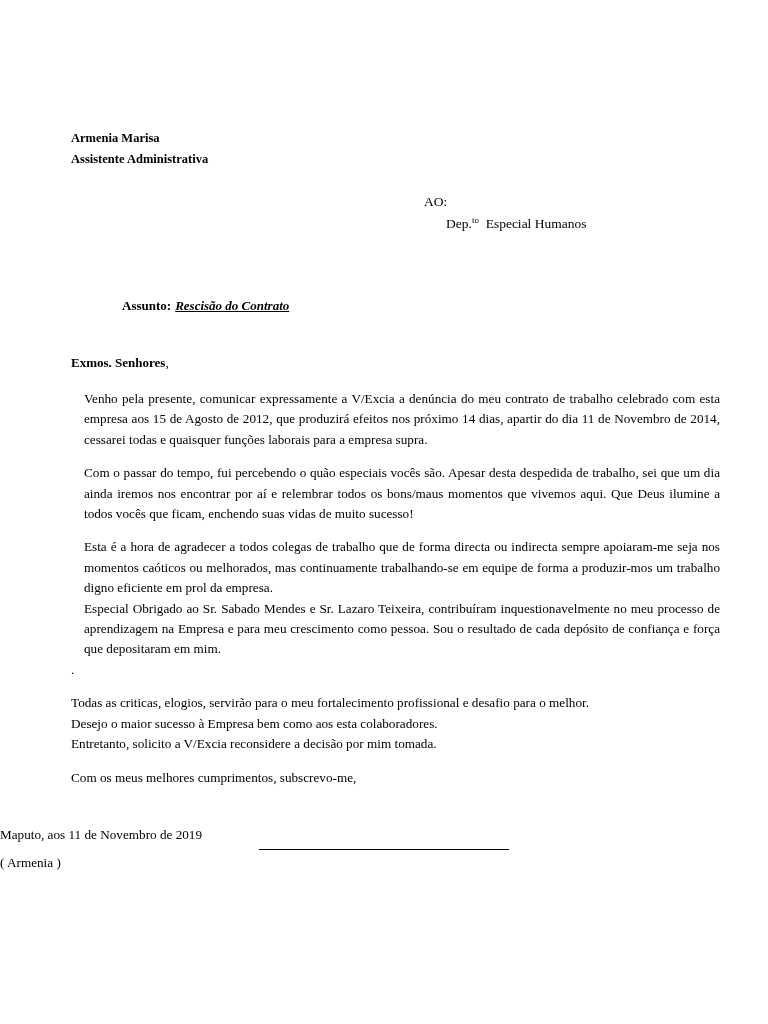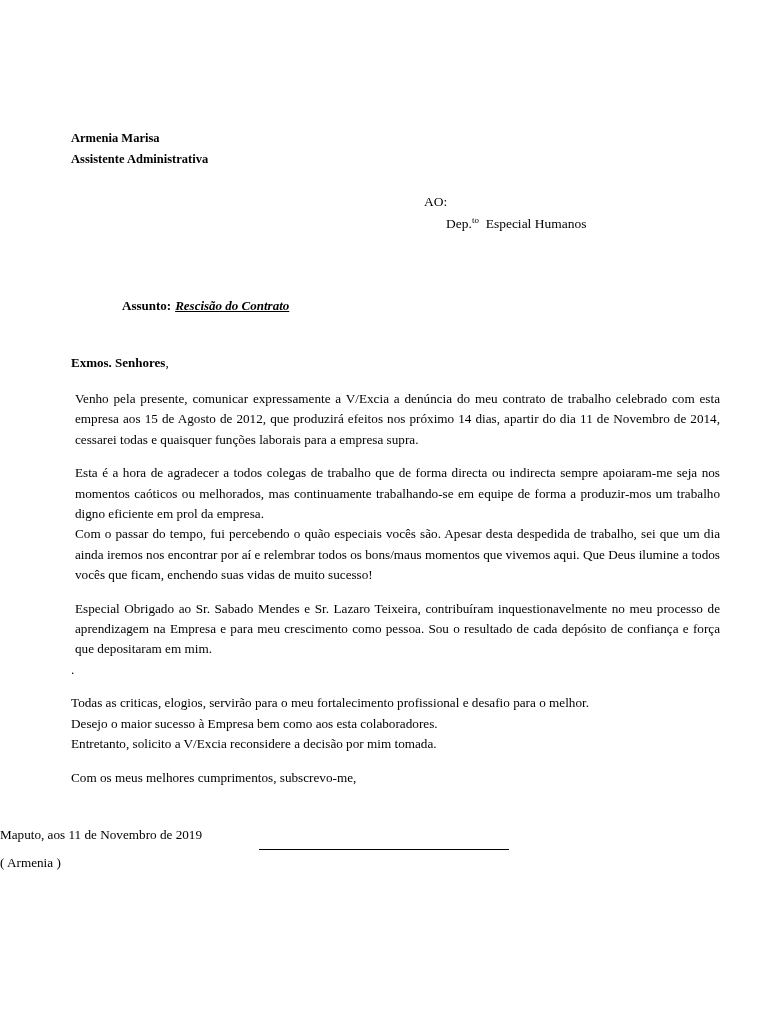--- a/index.html
+++ b/index.html
@@ -87,21 +87,21 @@
   
   .body-block {
     position: absolute;
     left: 71px;
     top: 389px;
     width: 649px;
     font-size: 13.2px;
     line-height: 20.4px;
   }
   .para {
-    margin: 0 0 13px 4px;
+    margin: 0 0 13px 13px;
     text-align: justify;
     text-justify: inter-word;
   }
   .para-tight { margin-bottom: 0; }
   .spacer-sm { height: 13px; }
   .dot-line {
     margin: 0;
     text-align: left;
   }
 
@@ -138,23 +138,23 @@
   </div>
 
   <div class="subject"><span>Assunto:</span><span class="subject-value">Rescisão do Contrato</span></div>
 
   <div class="greeting"><span>Exmos. Senhores</span><span class="comma">,</span></div>
 
   <div class="body-block">
 
     <p class="para">Venho pela presente, comunicar expressamente a V/Excia a denúncia do meu contrato de trabalho celebrado com esta empresa aos 15 de Agosto de 2012, que produzirá efeitos nos próximo 14 dias, apartir  do dia 11 de Novembro de 2014, cessarei todas e quaisquer funções laborais para a empresa supra.</p>
 
+    <p class="para">Com o passar do tempo, fui percebendo o quão especiais vocês são. Apesar desta despedida de trabalho, sei que um dia ainda iremos nos encontrar por aí e relembrar todos os bons/maus momentos que vivemos aqui. Que Deus ilumine a todos vocês que ficam, enchendo suas vidas de muito sucesso!</p>
+
     <p class="para para-tight">Esta é a hora de agradecer  a todos colegas de trabalho que de forma directa ou indirecta sempre apoiaram-me seja nos momentos caóticos ou melhorados, mas continuamente trabalhando-se em equipe de forma a produzir-mos um trabalho digno eficiente em prol da empresa.</p>
-
-    <p class="para">Com o passar do tempo, fui percebendo o quão especiais vocês são. Apesar desta despedida de trabalho, sei que um dia ainda iremos nos encontrar por aí e relembrar todos os bons/maus momentos que vivemos aqui. Que Deus ilumine a todos vocês que ficam, enchendo suas vidas de muito sucesso!</p>
 
     <p class="para para-tight">Especial Obrigado ao Sr. Sabado Mendes e  Sr. Lazaro Teixeira, contribuíram inquestionavelmente no meu processo de aprendizagem na Empresa e  para meu crescimento como pessoa. Sou o resultado de cada depósito de confiança e  força que depositaram em mim.</p>
 
     <p class="dot-line">.</p>
 
     <div class="spacer-sm"></div>
 
     <p class="dot-line">Todas as criticas, elogios, servirão para o meu fortalecimento profissional e desafio para o melhor.</p>
     <p class="dot-line">Desejo o maior sucesso à Empresa bem como aos esta colaboradores.</p>
     <p class="dot-line">Entretanto, solicito a V/Excia reconsidere a decisão por mim tomada.</p>

